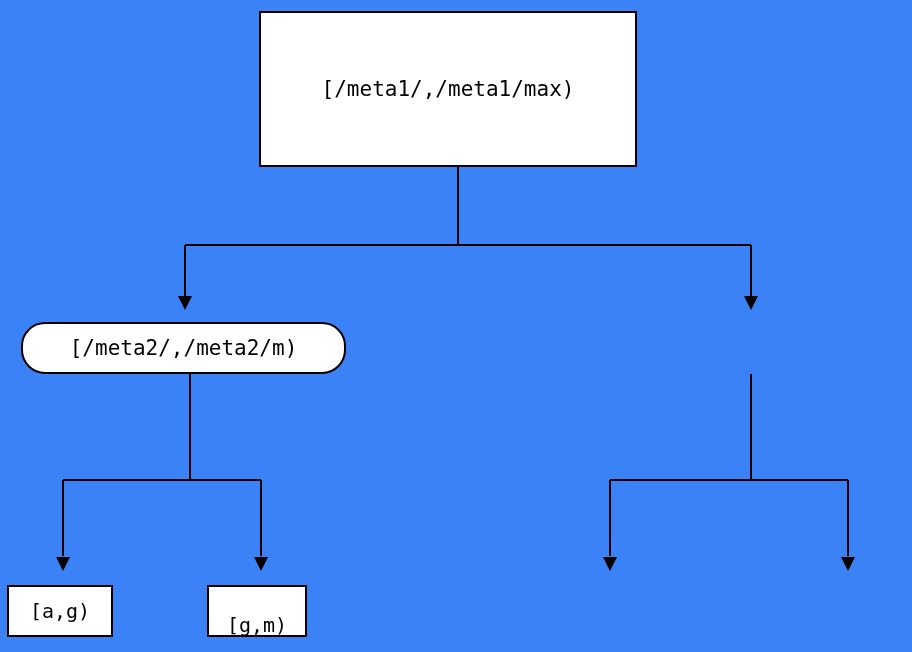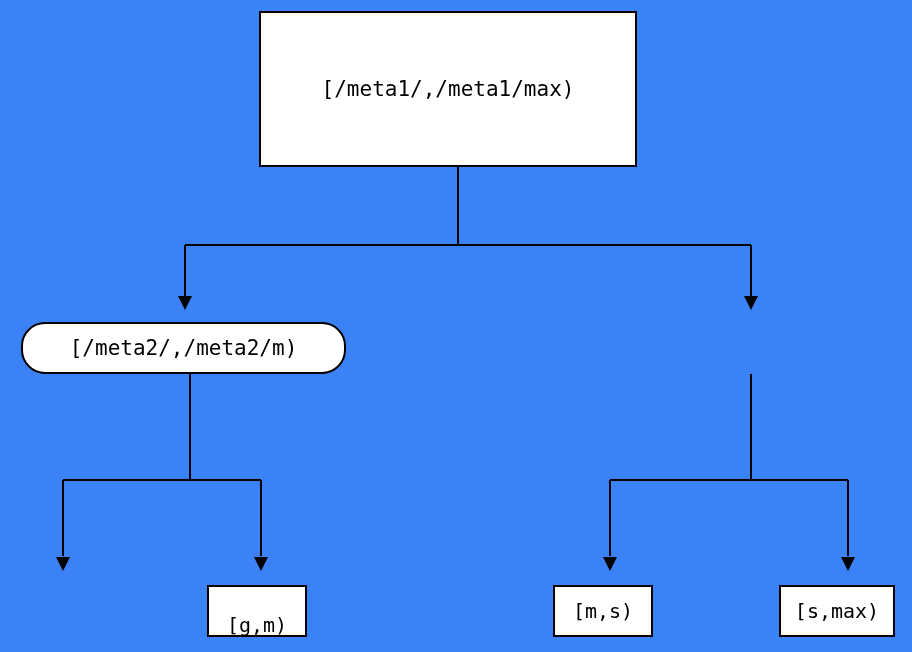--- a/index.html
+++ b/index.html
@@ -89,26 +89,23 @@
 
   <div class="node root" style="left:259px; top:11px; width:378px; height:156px;">
     <span class="node-label">[/meta1/,/meta1/max)</span>
   </div>
 
   <div class="node mid" style="left:21px; top:322px; width:325px; height:52px;border-radius:24px;">
     <span class="node-label">[/meta2/,/meta2/m)</span>
   </div>
 
 
+  <div class="node leaf" style="left:7px; top:585px; width:106px; height:52px;">
+    <span class="node-label">[a,g)</span>
+  </div>
 
   <div class="node leaf" style="left:207px; top:585px; width:100px; height:52px;align-items:flex-end;">
     <span class="node-label">[g,m)</span>
   </div>
 
-  <div class="node leaf" style="left:553px; top:585px; width:100px; height:52px;">
-    <span class="node-label">[m,s)</span>
-  </div>
 
-  <div class="node leaf" style="left:779px; top:585px; width:116px; height:52px;">
-    <span class="node-label">[s,max)</span>
-  </div>
 
 </div>
 
 </body></html>

